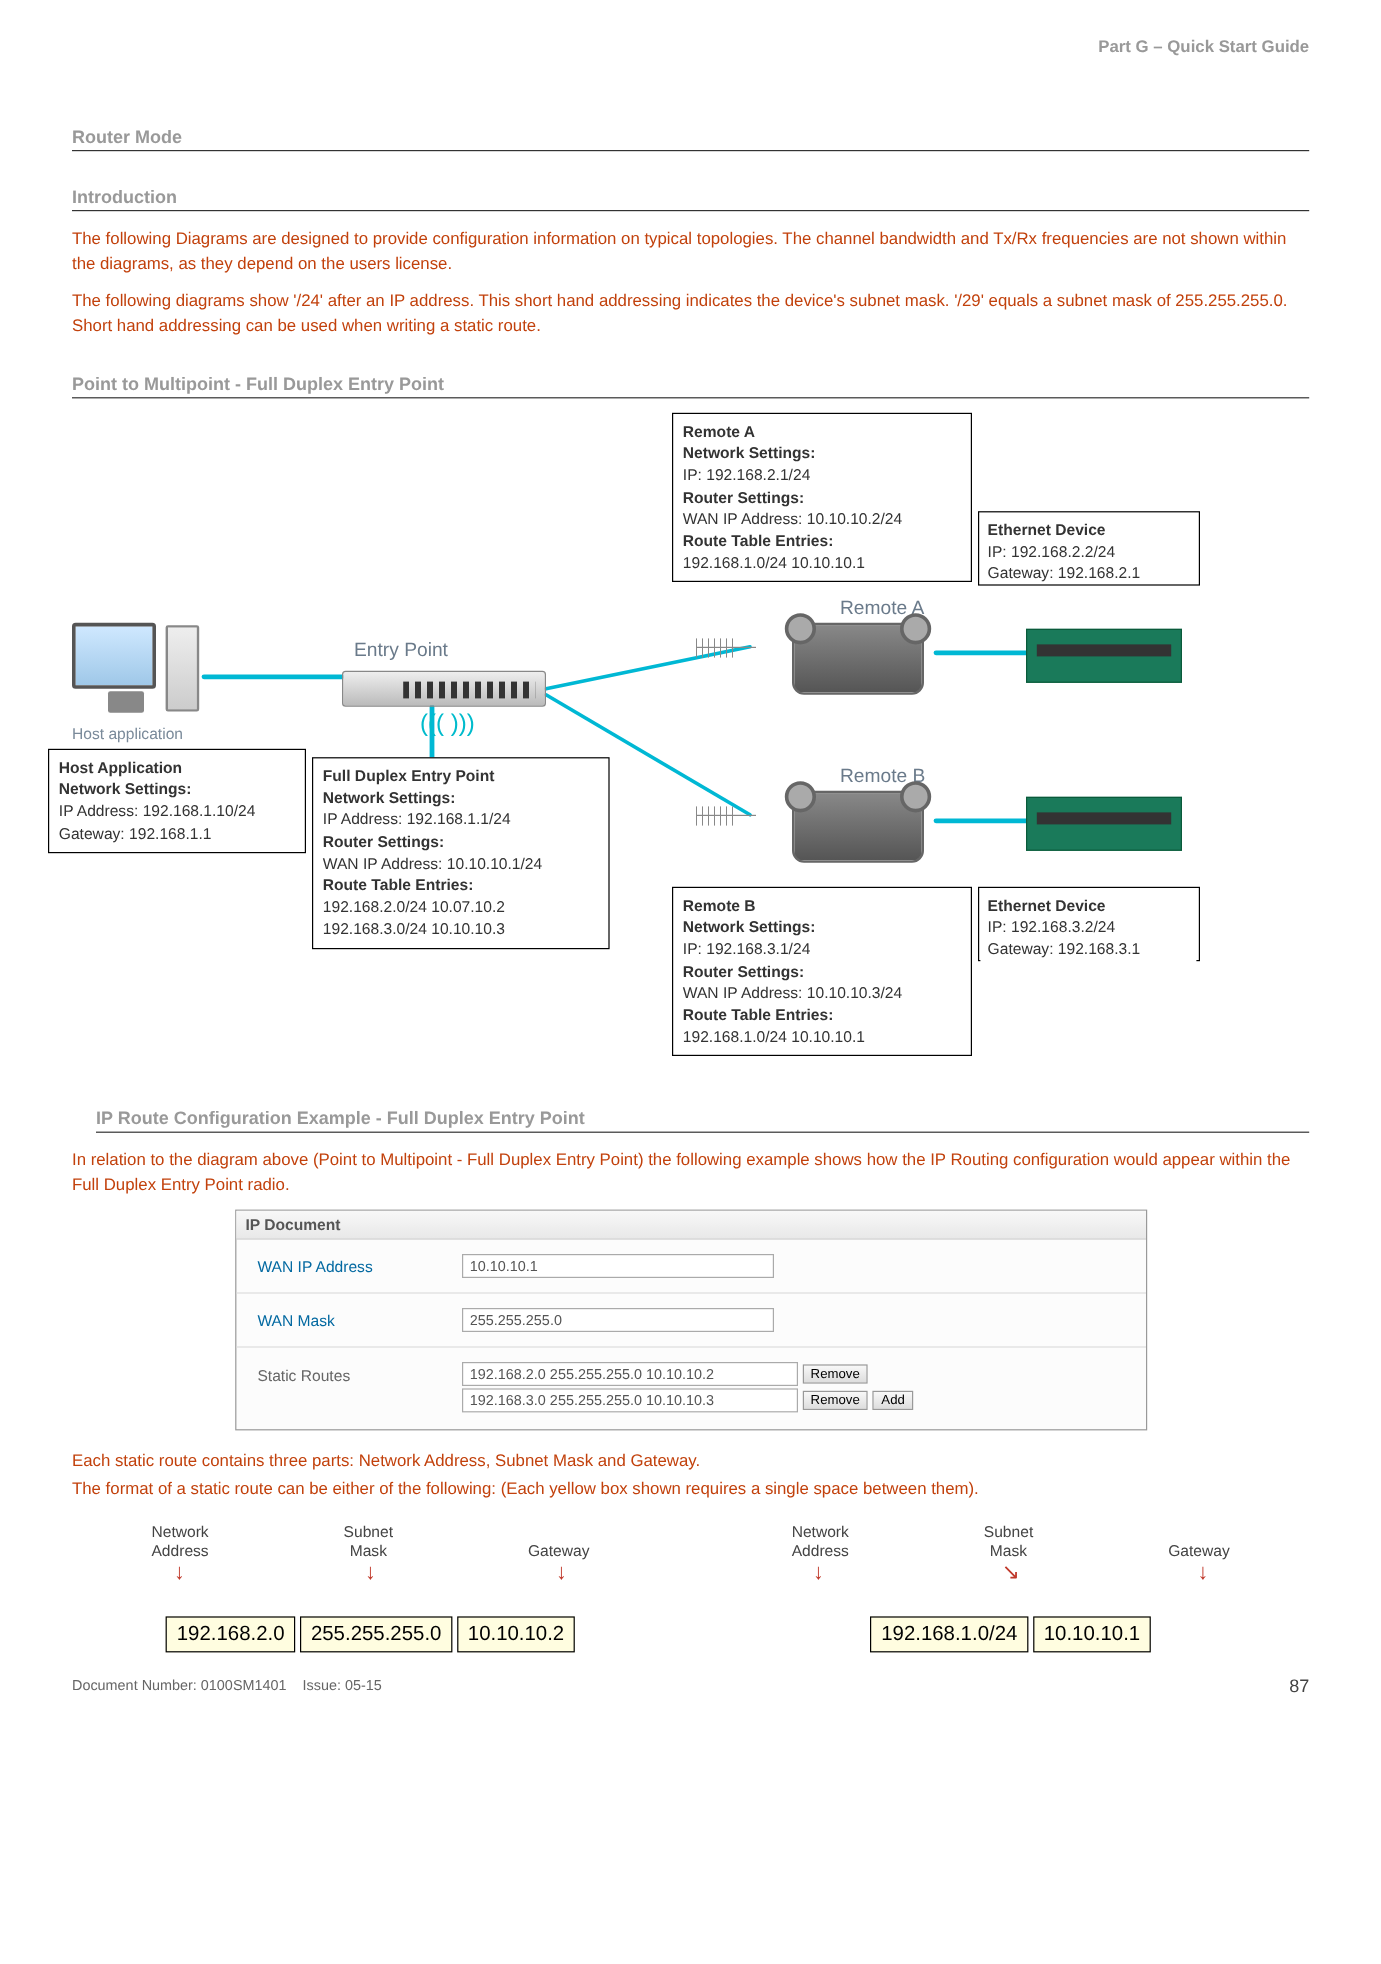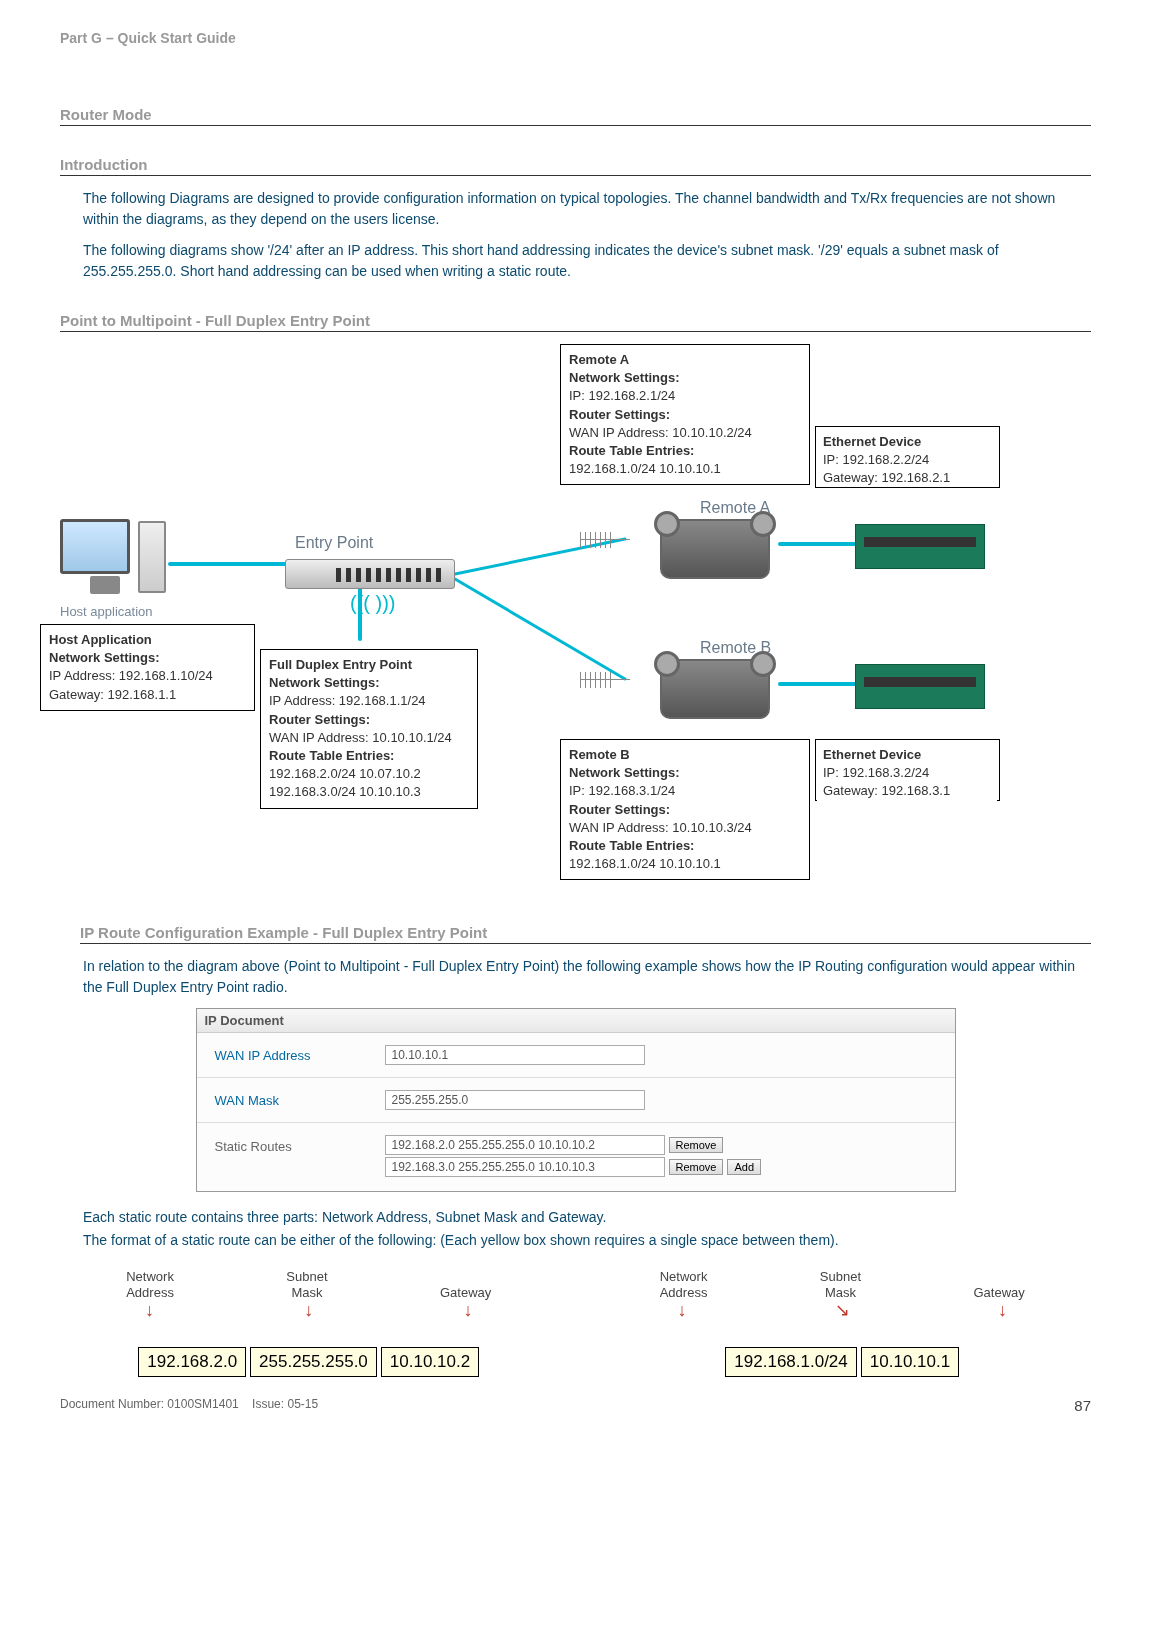--- a/index.html
+++ b/index.html
@@ -7,41 +7,40 @@
     font-family: Arial, Helvetica, sans-serif;
     font-size: 14px;
     color: #333;
     background: #fff;
     width: 1151px;
     margin: 0 auto;
     padding: 30px 60px 20px 60px;
     position: relative;
   }
   .header-right {
-    text-align: left;
+    text-align: right;
     color: #999;
     font-weight: bold;
     font-size: 14px;
     margin-bottom: 60px;
   }
   .section-title {
     color: #999;
     font-weight: bold;
     font-size: 15px;
     border-bottom: 1px solid #333;
     padding-bottom: 2px;
     margin-bottom: 12px;
     margin-top: 30px;
   }
   .body-text {
-    color: #0c4a6e;
+    color: #c2410c;
     font-size: 14px;
     line-height: 1.5;
     margin-bottom: 10px;
-    margin-left: 23px;
   }
   .diagram-area {
     position: relative;
     height: 650px;
     margin-top: 10px;
   }
   .info-box {
     position: absolute;
     border: 1.5px solid #000;
     background: #fff;
@@ -280,21 +279,21 @@
   </div>
   <div class="wifi-icon" style="left:290px; top:248px;">((( )))</div>
 
   <div class="info-box" style="left:-20px; top:280px; width:215px;">
     <div class="b">Host Application</div>
     <div class="b">Network Settings:</div>
     <div>IP Address: 192.168.1.10/24</div>
     <div>Gateway: 192.168.1.1</div>
   </div>
 
-  <div class="info-box" style="left:200px; top:305px; width:218px;">
+  <div class="info-box" style="left:200px; top:287px; width:248px;">
     <div class="b">Full Duplex Entry Point</div>
     <div class="b">Network Settings:</div>
     <div>IP Address: 192.168.1.1/24</div>
     <div class="b">Router Settings:</div>
     <div>WAN IP Address: 10.10.10.1/24</div>
     <div class="b">Route Table Entries:</div>
     <div>192.168.2.0/24 10.07.10.2</div>
     <div>192.168.3.0/24 10.10.10.3</div>
   </div>
 

